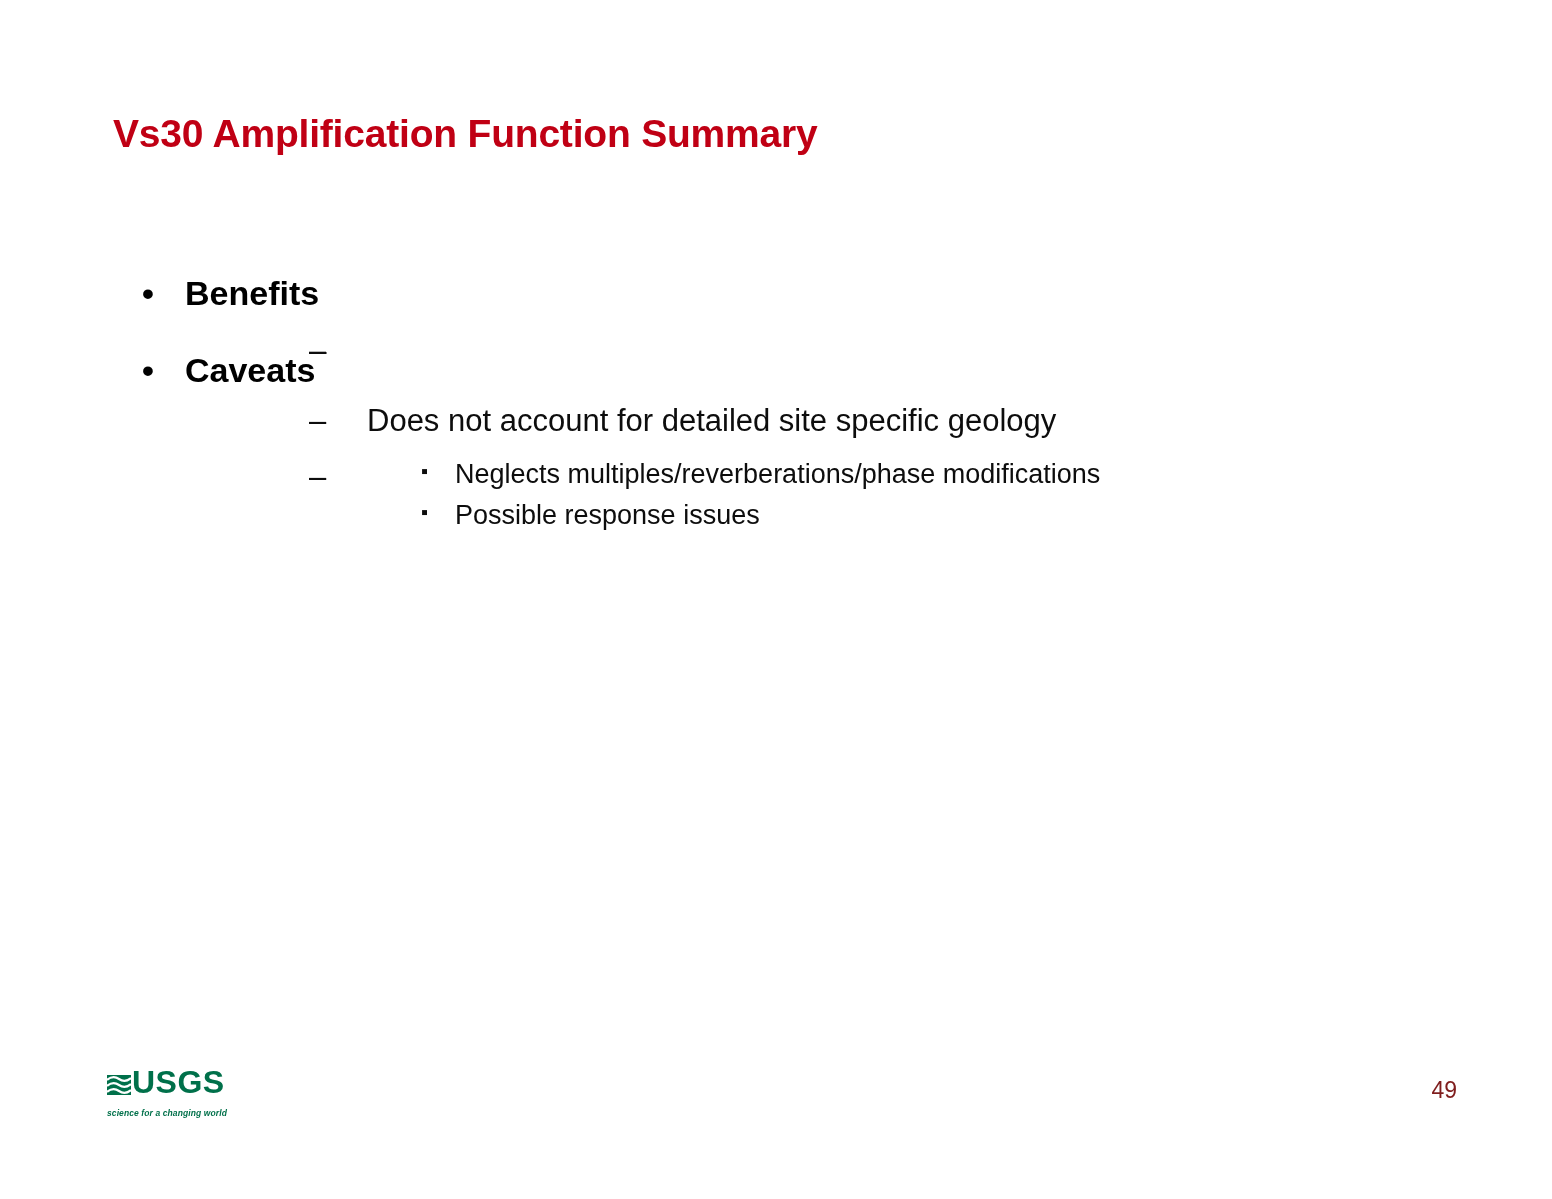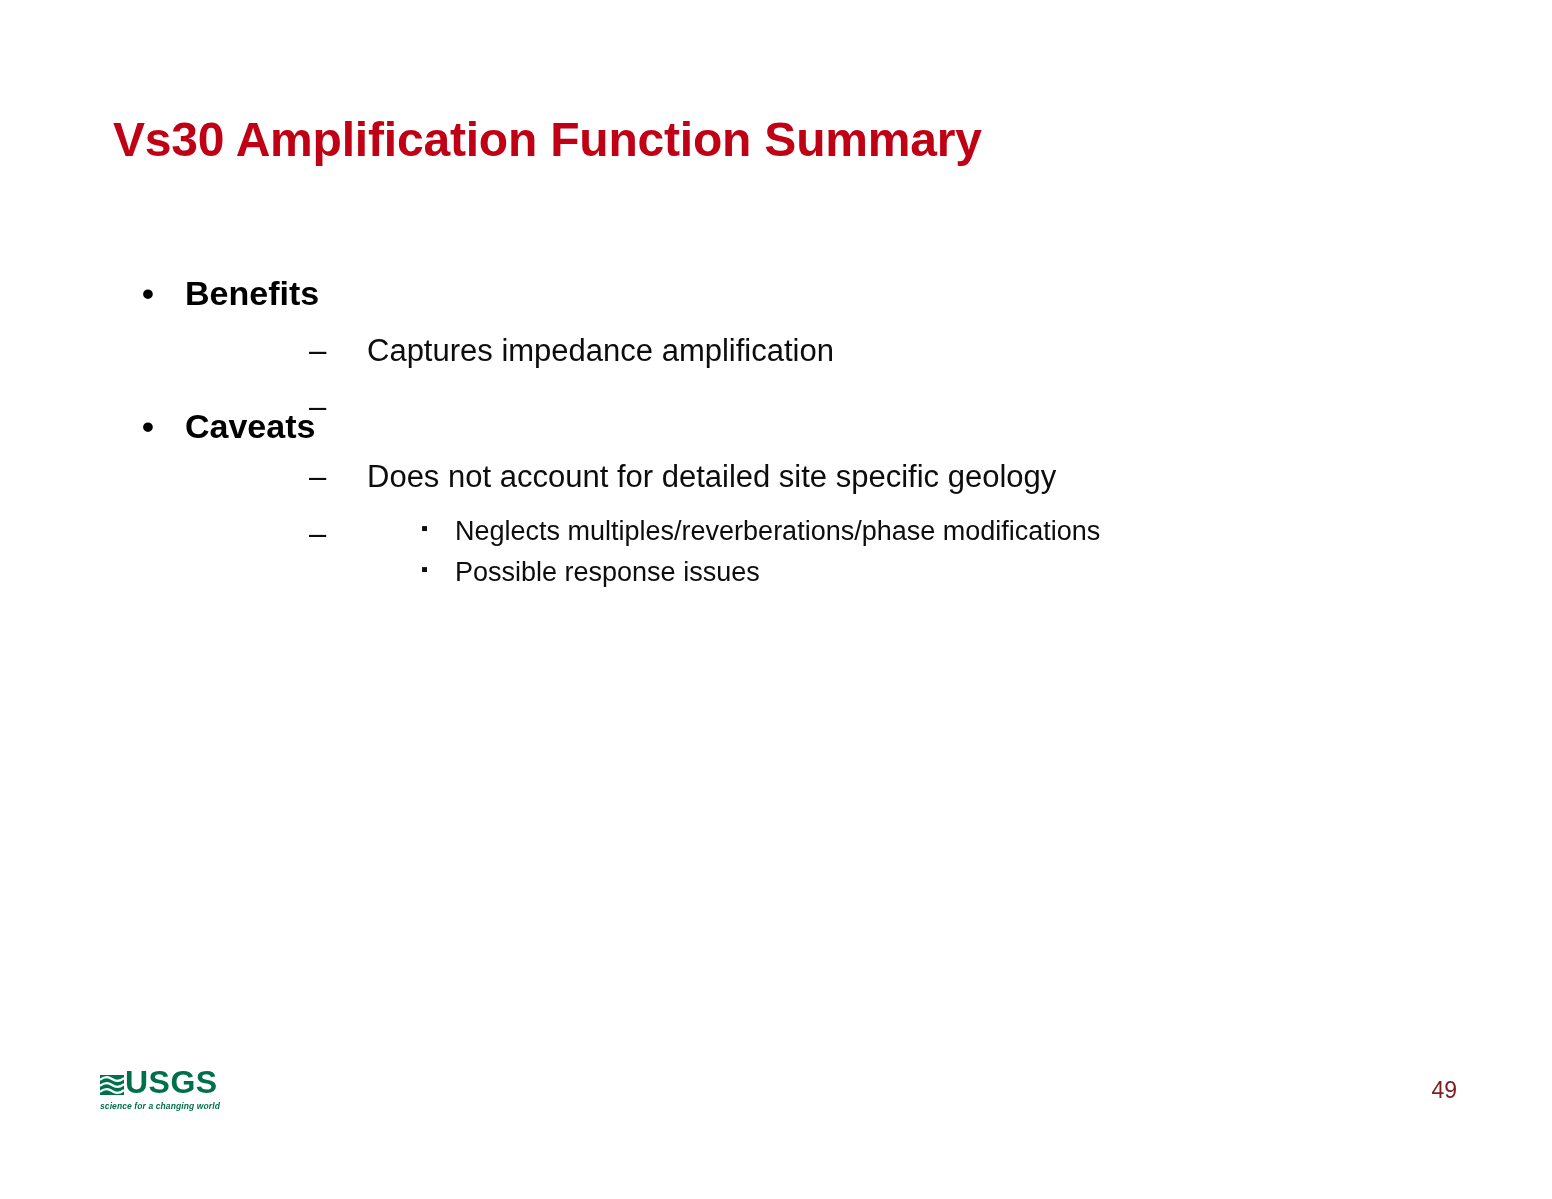--- a/index.html
+++ b/index.html
@@ -19,21 +19,21 @@
   .slide {
     position: absolute;
     inset: 0;
     background: #ffffff;
   }
 
   .slide-title {
     position: absolute;
     left: 113px;
     top: 112px;
-    font-size: 48px;
+    font-size: 39px;
     font-weight: bold;
     color: #C00014;
     letter-spacing: -0.2px;
     white-space: nowrap;
   }
 
   .body-content {
     position: absolute;
     left: 120px;
     top: 272px;
@@ -119,40 +119,40 @@
     letter-spacing: 0;
   }
 
   .gap-above {
     margin-top: 34px;
   }
 
   
   .usgs-logo {
     position: absolute;
-    left: 100px;
+    left: 107px;
     top: 1066px;
     width: 120px;
     height: 46px;
   }
   .usgs-wordmark {
     display: block;
     font-size: 32px;
     font-weight: bold;
     color: #00704A;
     letter-spacing: 0.5px;
     line-height: 1;
   }
   .usgs-tag {
     display: block;
     font-size: 8.5px;
     font-style: italic;
     font-weight: bold;
     color: #00704A;
-    margin-top: 3px;
+    margin-top: 10px;
     letter-spacing: 0.1px;
   }
   .usgs-mark {
     display: inline-block;
     width: 24px;
     height: 22px;
     vertical-align: -3px;
     margin-right: 1px;
   }
 
@@ -176,21 +176,20 @@
 
       <li class="l1">
         <span class="marker">•</span>
         <span>Benefits</span>
         <ul class="lvl2">
           <li class="l2">
             <span class="marker">–</span>
           </li>
           <li class="l2">
             <span class="marker">–</span>
-            <span class="text">Captures impedance amplification</span>
           </li>
           <li class="l2">
             <span class="marker">–</span>
           </li>
         </ul>
       </li>
 
       <li class="l1 gap-above">
         <span class="marker">•</span>
         <span>Caveats</span>

